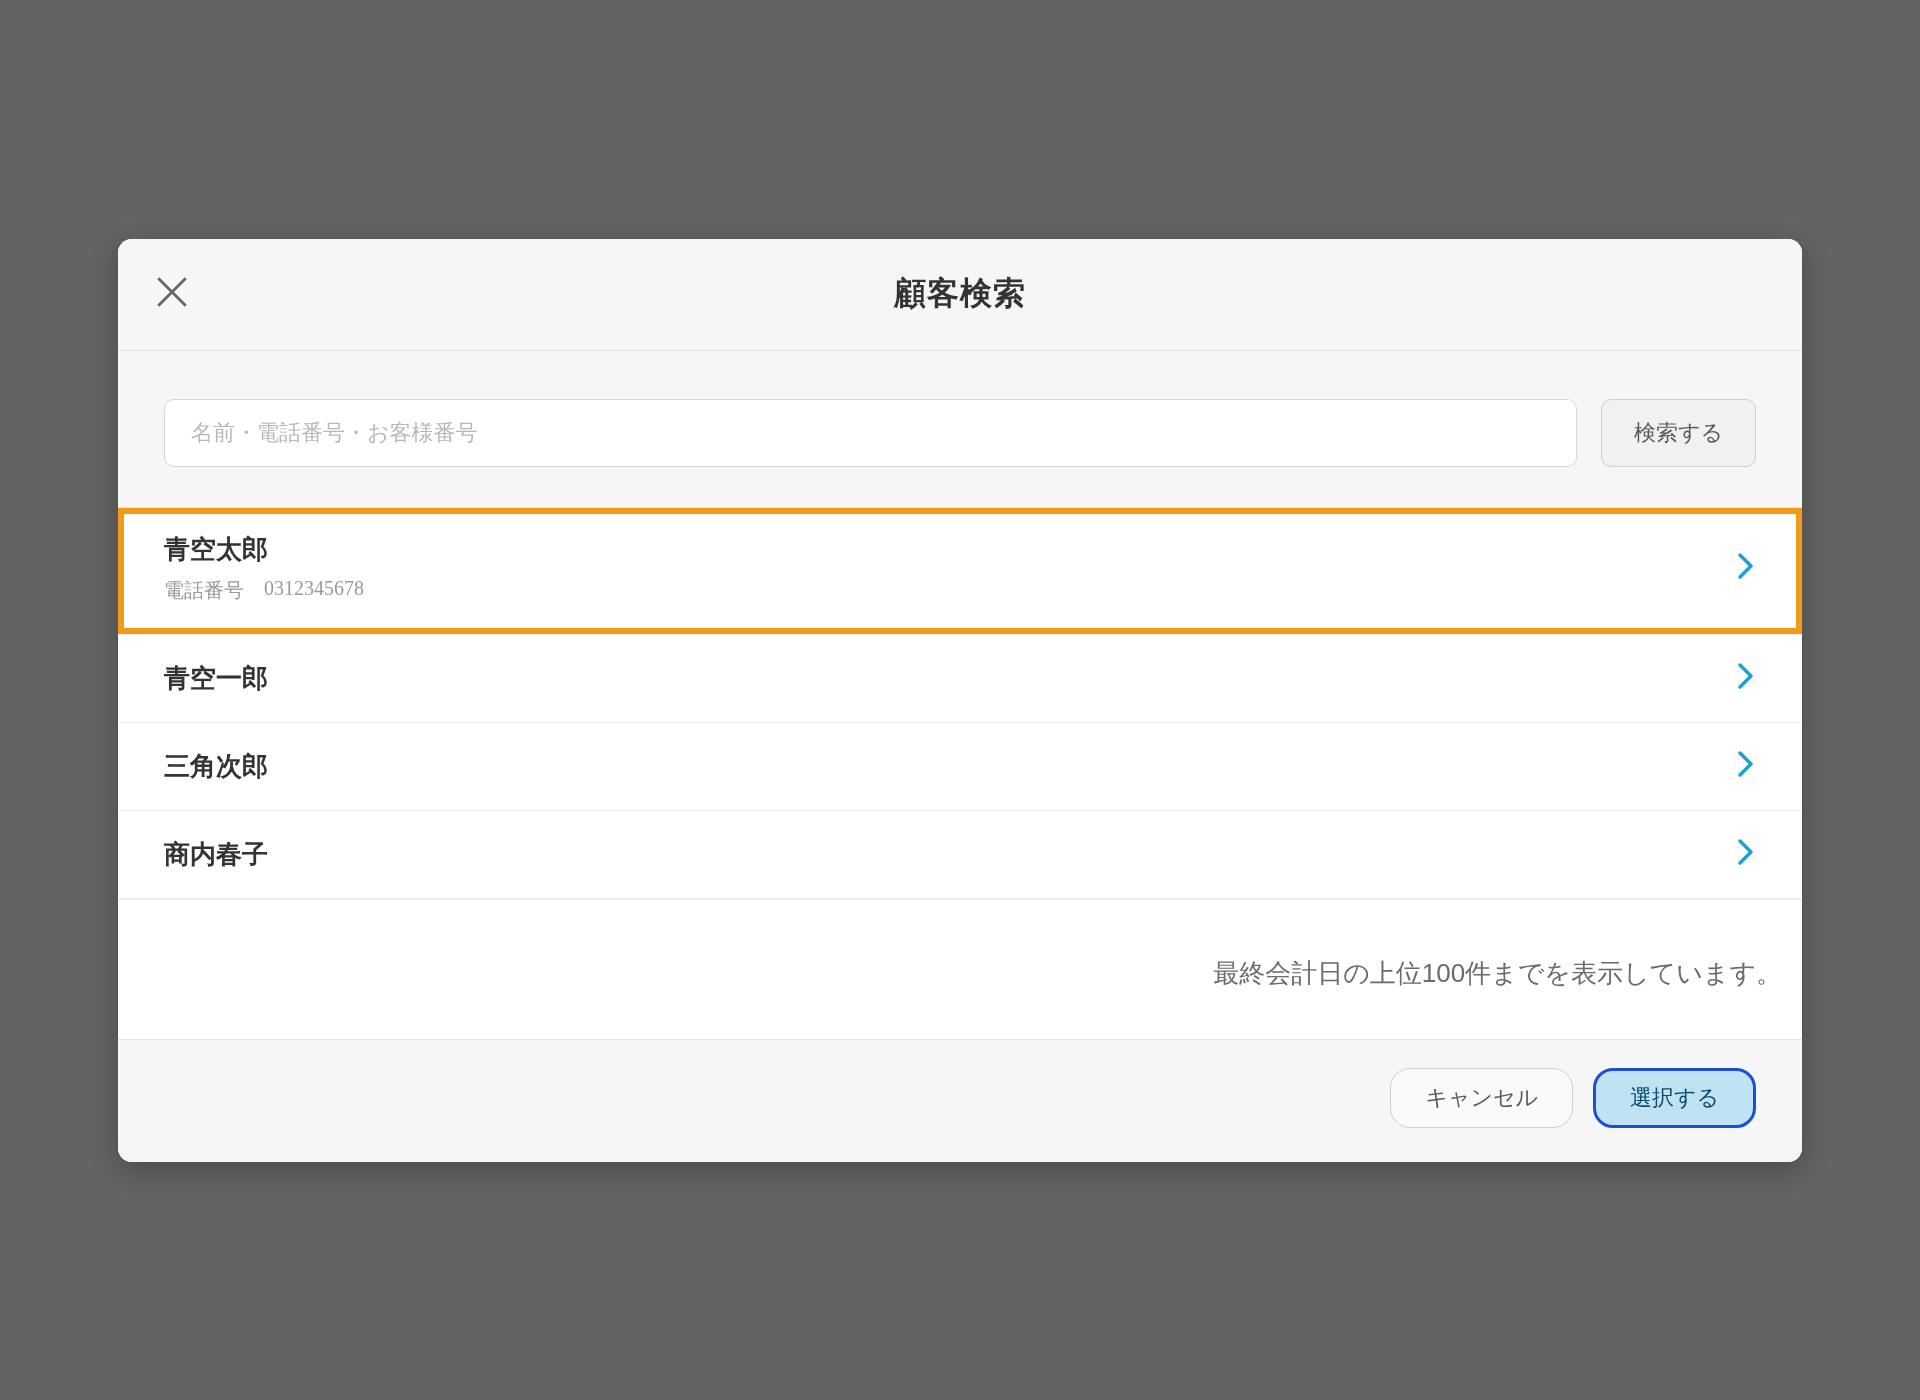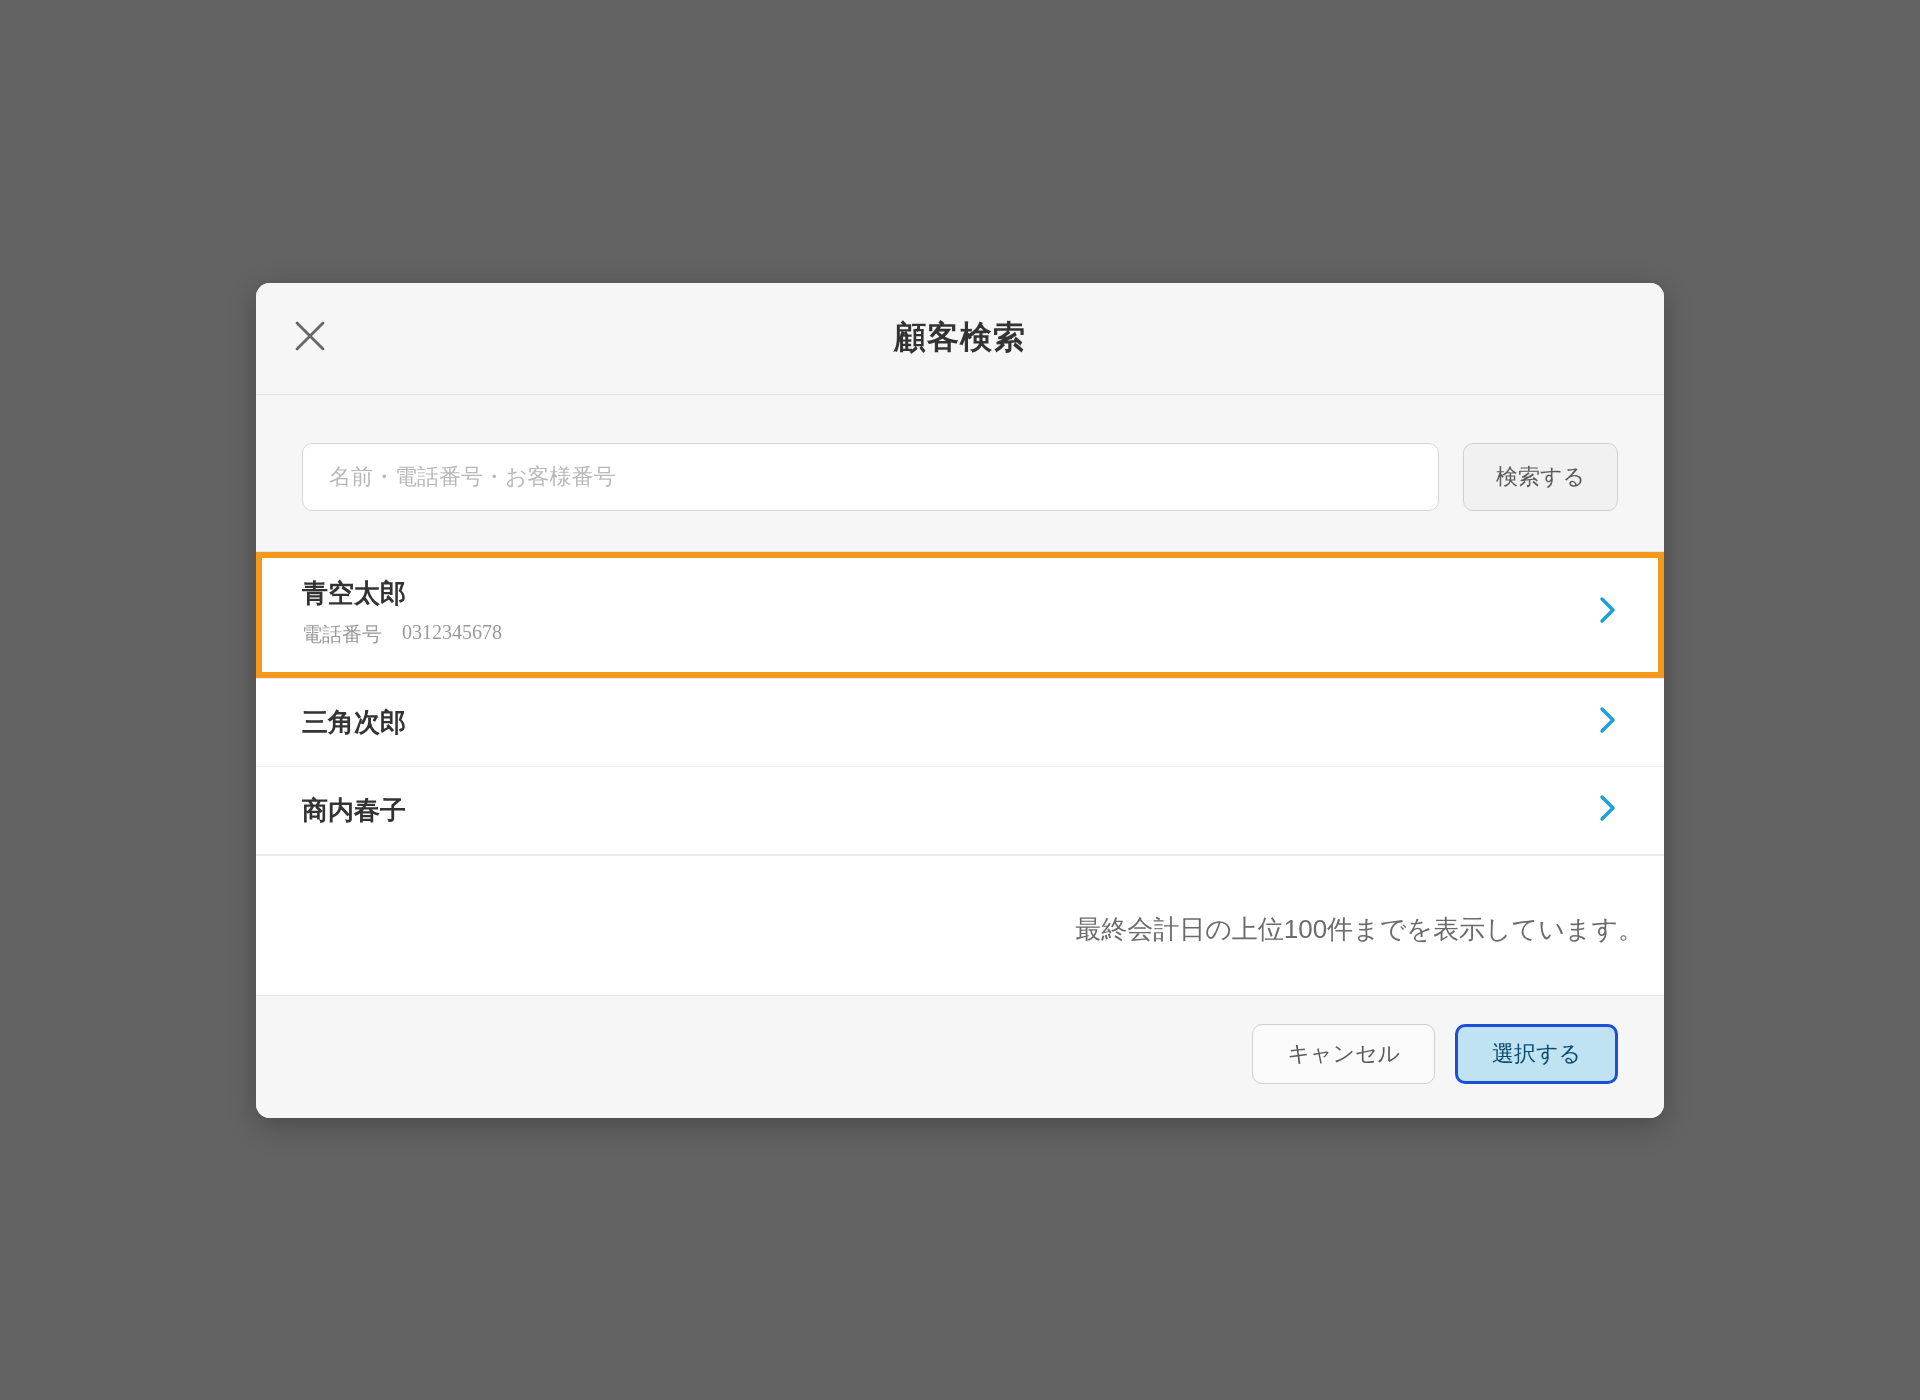--- a/index.html
+++ b/index.html
@@ -6,21 +6,21 @@
   body {
     background: #636363;
     font-family: -apple-system, BlinkMacSystemFont, "Hiragino Sans", "Hiragino Kaku Gothic ProN", Meiryo, sans-serif;
     width: 1920px;
     height: 1400px;
     display: flex;
     align-items: center;
     justify-content: center;
   }
   .modal {
-    width: 1408px;
+    width: 1684px;
     background: #f6f6f6;
     border-radius: 14px;
     overflow: hidden;
     box-shadow: 0 8px 28px rgba(0,0,0,0.25);
   }
   .modal-header {
     position: relative;
     height: 112px;
     display: flex;
     align-items: center;
@@ -127,21 +127,21 @@
   .modal-footer {
     display: flex;
     justify-content: flex-end;
     gap: 20px;
     padding: 28px 46px 34px 46px;
     background: #f6f6f6;
   }
   .btn {
     height: 60px;
     padding: 0 34px;
-    border-radius: 10px;
+    border-radius: 20px;
     font-size: 22px;
     cursor: pointer;
   }
   .btn-cancel {
     background: #fafafa;
     border: 1px solid #cfcfcf;
     color: #5a5a5a;
   }
   .btn-select {
     background: #bfe3f2;
@@ -179,20 +179,28 @@
           <span>0312345678</span>
         </div>
       </div>
       <span class="chevron">
         <svg viewBox="0 0 20 30">
             <path d="M4 4 L15 15 L4 26"></path>
           </svg>
       </span>
     </div>
 
+    <div class="result-row">
+      <div class="result-name">青空一郎</div>
+      <span class="chevron">
+        <svg viewBox="0 0 20 30">
+            <path d="M4 4 L15 15 L4 26"></path>
+          </svg>
+      </span>
+    </div>
 
 
 
     <div class="result-row">
       <div class="result-name">三角次郎</div>
       <span class="chevron">
         <svg viewBox="0 0 20 30">
             <path d="M4 4 L15 15 L4 26"></path>
           </svg>
       </span>

